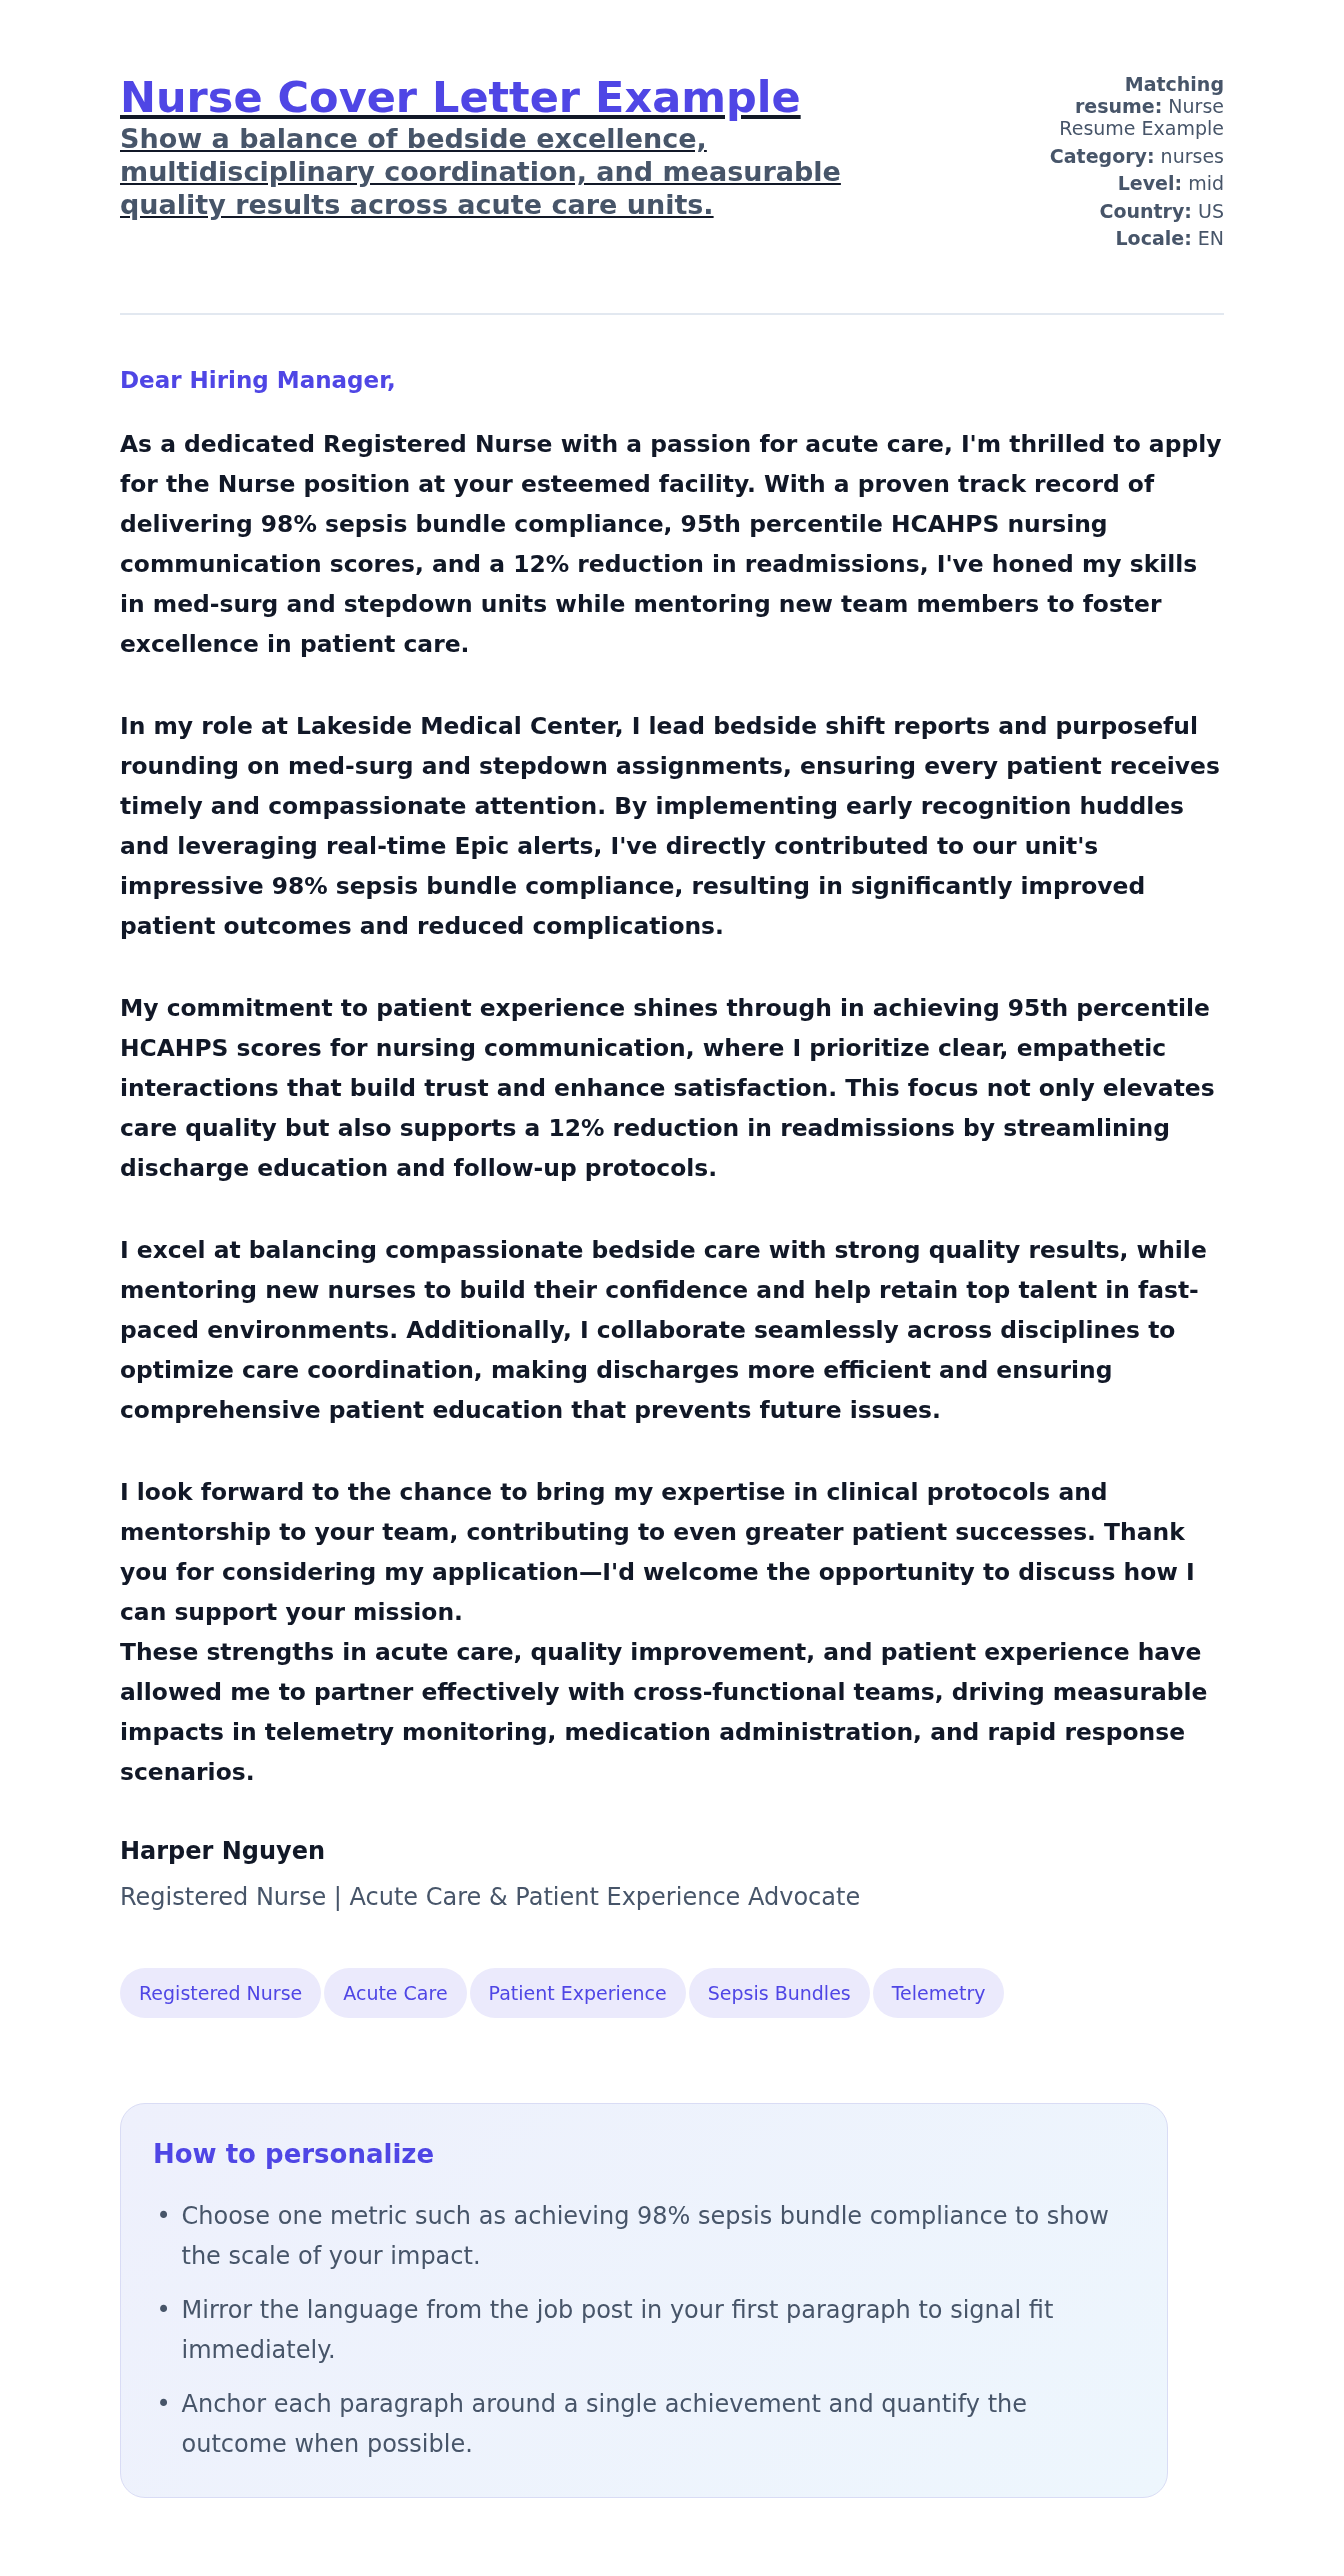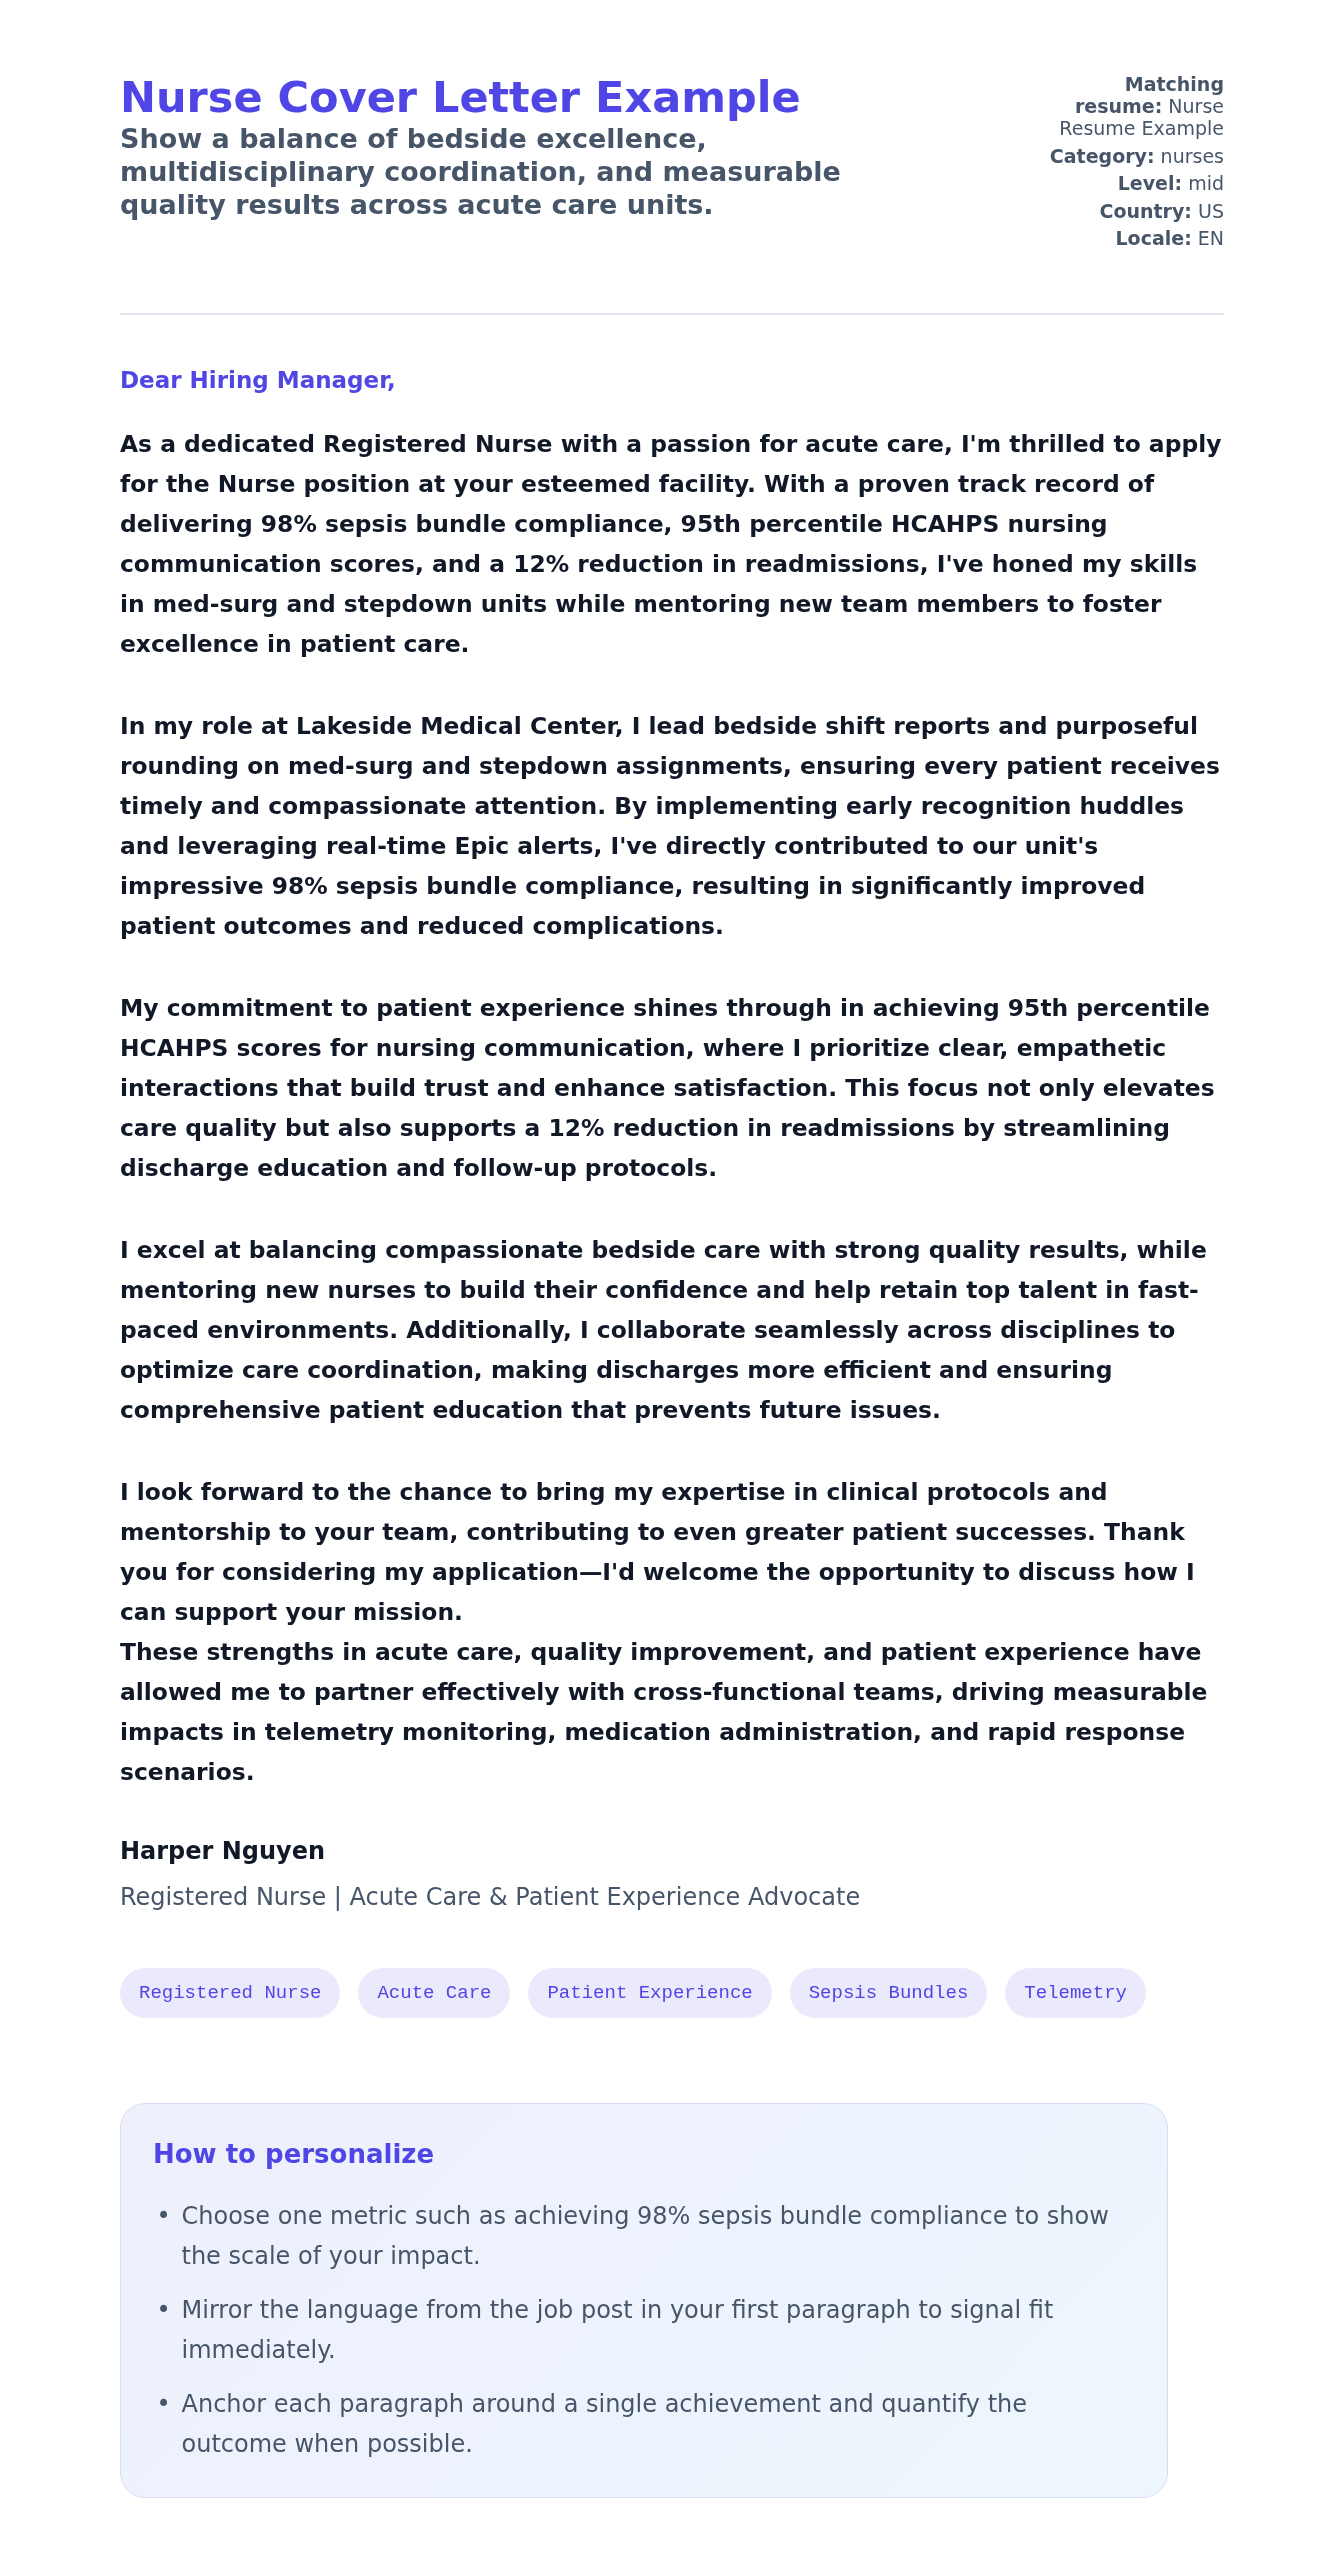--- a/index.html
+++ b/index.html
@@ -16,20 +16,21 @@
     position: absolute;
     left: 120px;
     top: 0;
     width: 1104px;
   }
   .header {
     position: relative;
     padding-top: 73px;
     height: 315px;
     border-bottom: 2.4px solid #e2e8f0;
+    text-decoration: underline;
   }
   .title-block { width: 791px; }
   .title {
     font-size: 43px;
     font-weight: bold;
     color: #4f46e5;
     line-height: 49px;
     letter-spacing: 0;
   }
   .subtitle {
@@ -77,23 +78,22 @@
     line-height: 32px;
   }
   .sig-title {
     font-size: 24px;
     color: #475569;
     line-height: 32px;
     margin-top: 14.2px;
   }
   .tags {
     display: flex;
-    gap: 18px;
+    gap: 3px;
     margin-top: 55px;
-    font-family: Liberation Mono, monospace;
   }
   .tag {
     display: inline-block;
     height: 50px;
     line-height: 50px;
     padding: 0 19px;
     border-radius: 25px;
     background: #ebeafc;
     color: #4f46e5;
     font-size: 19px;

